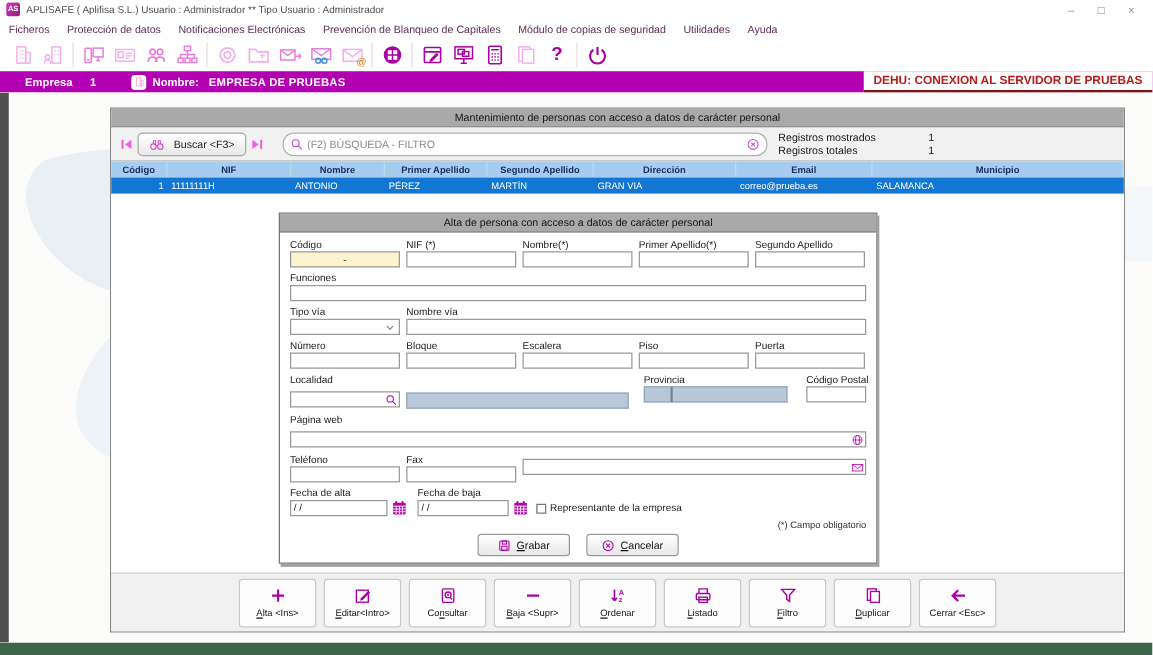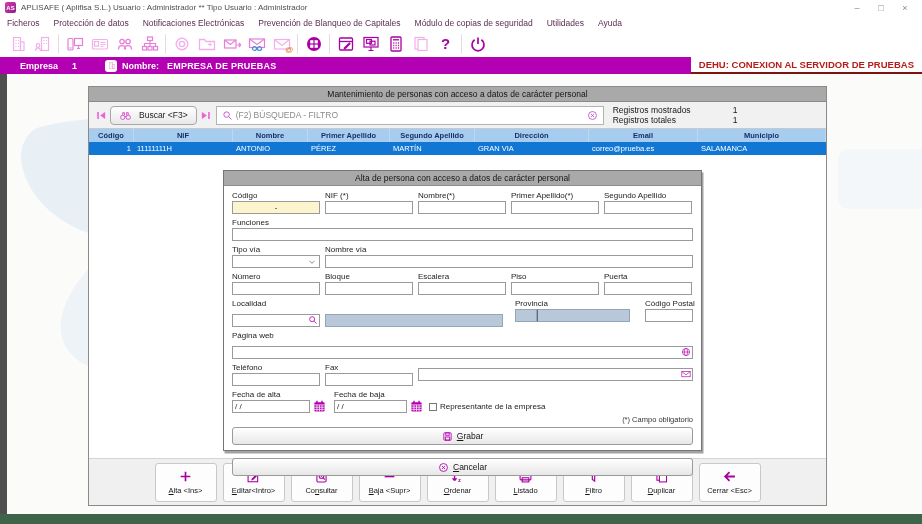--- a/index.html
+++ b/index.html
@@ -50,34 +50,34 @@
   .wm { position:absolute; pointer-events:none; }
   .wm1 { left:28px; top:35px; width:185px; height:140px; background:#dce8f2; opacity:.6;
     border-radius:15% 85% 25% 75% / 25% 65% 35% 75%; transform:rotate(-14deg); }
   .wm2 { left:50px; top:165px; width:165px; height:115px; background:#e3ecf4; opacity:.55;
     border-radius:80% 20% 70% 30% / 60% 30% 70% 40%; transform:rotate(-28deg); }
   .wm3 { left:105px; top:255px; width:120px; height:75px; background:#eaf0f5; opacity:.5;
     border-radius:75% 25% 65% 35% / 55% 35% 65% 45%; transform:rotate(-38deg); }
   .wm4 { left:838px; top:75px; width:110px; height:60px; background:#f3f6f9; opacity:.8; border-radius:10px; }
 
   
-  .main-panel { position:absolute; left:88px; top:12px; width:739px; height:420px; background:#fff;
+  .main-panel { position:absolute; left:88px; top:12px; width:812px; height:420px; background:#fff;
     border:1px solid #8a8a8a; display:flex; flex-direction:column; }
   .panel-title { flex:0 0 15px; background:#a9a9a9; display:flex; align-items:center; justify-content:center;
     font-size:8.5px; color:#141414; border-bottom:1px solid #8a8a8a; }
   .search-row { flex:0 0 27px; background:#f1f1f1; display:flex; align-items:center; padding:0 5px;
     border-bottom:1px solid #c9c9c9; }
   .nav-btn { width:14px; height:16px; display:flex; align-items:center; justify-content:center; background:none; border:none; padding:0; }
   .nav-btn svg { width:13px; height:13px; color:#ee5fd8; }
   .buscar-btn { height:19px; display:flex; align-items:center; gap:7px; padding:0 8px; margin:0 2px;
     background:linear-gradient(#ffffff,#e8e8e8); border:1px solid #a8a8a8; border-radius:4px;
     font-size:8.5px; color:#1d1d1d; }
   .buscar-btn svg { width:13px; height:13px; color:#d94fd0; }
-  .search-box { width:388px; height:19px; background:#fff; border:1px solid #b3b3b3; border-radius:0;
-    display:flex; align-items:center; padding:0 5px; margin-left:3px; }
+  .search-box { width:388px; height:19px; background:#fff; border:1px solid #b3b3b3; border-radius:9px;
+    display:flex; align-items:center; padding:0 5px; margin-left:13px; }
   .search-box svg { width:11px; height:11px; color:#c24fd0; flex:0 0 auto; }
   .search-input { flex:1; min-width:0; border:none; outline:none; background:transparent;
     font-size:8.5px; color:#666; padding:0 3px; font-family:inherit; }
   .search-input::placeholder { color:#8a8a8a; opacity:1; }
   .registros { margin-left:9px; display:grid; grid-template-columns:113px auto; column-gap:7px;
     font-size:8.5px; color:#161616; line-height:10px; }
 
   .grid-head { display:flex; flex:0 0 13px; background:#a6cdf0; }
   .gh-cell { font-size:7.5px; font-weight:bold; color:#182f66; display:flex; align-items:center;
     justify-content:center; border-right:1px solid #bcd9f2; overflow:hidden; white-space:nowrap; }
@@ -118,21 +118,21 @@
   .w88 { width:88px; } .mr5 { margin-right:5px; } .grow { flex:1; }
   .prov-group { display:flex; }
   .prov-a { width:22px; } .prov-b { width:93px; border-left:1px solid #5e6d7c; }
   .cal-btn { width:14px; height:14px; margin-left:2px; padding:0; border:none; background:none;
     display:flex; align-items:center; justify-content:center; align-self:flex-end; }
   .cal-btn svg { width:13px; height:13px; color:#b400ae; }
   .checkbox { width:8px; height:8px; border:1px solid #777; background:#fff; display:inline-block; }
   .chk-wrap { display:flex; align-items:flex-end; margin-left:6px; margin-bottom:2px; }
   .chk-label { font-size:8px; color:#222; margin-left:3px; white-space:nowrap; }
   .req-note { margin-top:auto; text-align:right; font-size:7.5px; color:#333; padding-bottom:3px; }
-  .dlg-buttons { display:flex; justify-content:center; gap:13px; padding-bottom:8px;flex-direction:column; }
+  .dlg-buttons { display:flex; justify-content:center; gap:13px; padding-bottom:8px; }
   .dlg-btn { height:18px; min-width:74px; display:flex; align-items:center; justify-content:center; gap:4px;
     background:linear-gradient(#fff,#e7e7e7); border:1px solid #9a9a9a; border-radius:3px;
     font-size:8.5px; color:#161616; padding:0 8px; }
   .dlg-btn svg { width:11px; height:11px; color:#b400ae; }
 
   .green-bar { height:10px; background:#3e6549; }
 </style>
 </head>
 <body>
 

